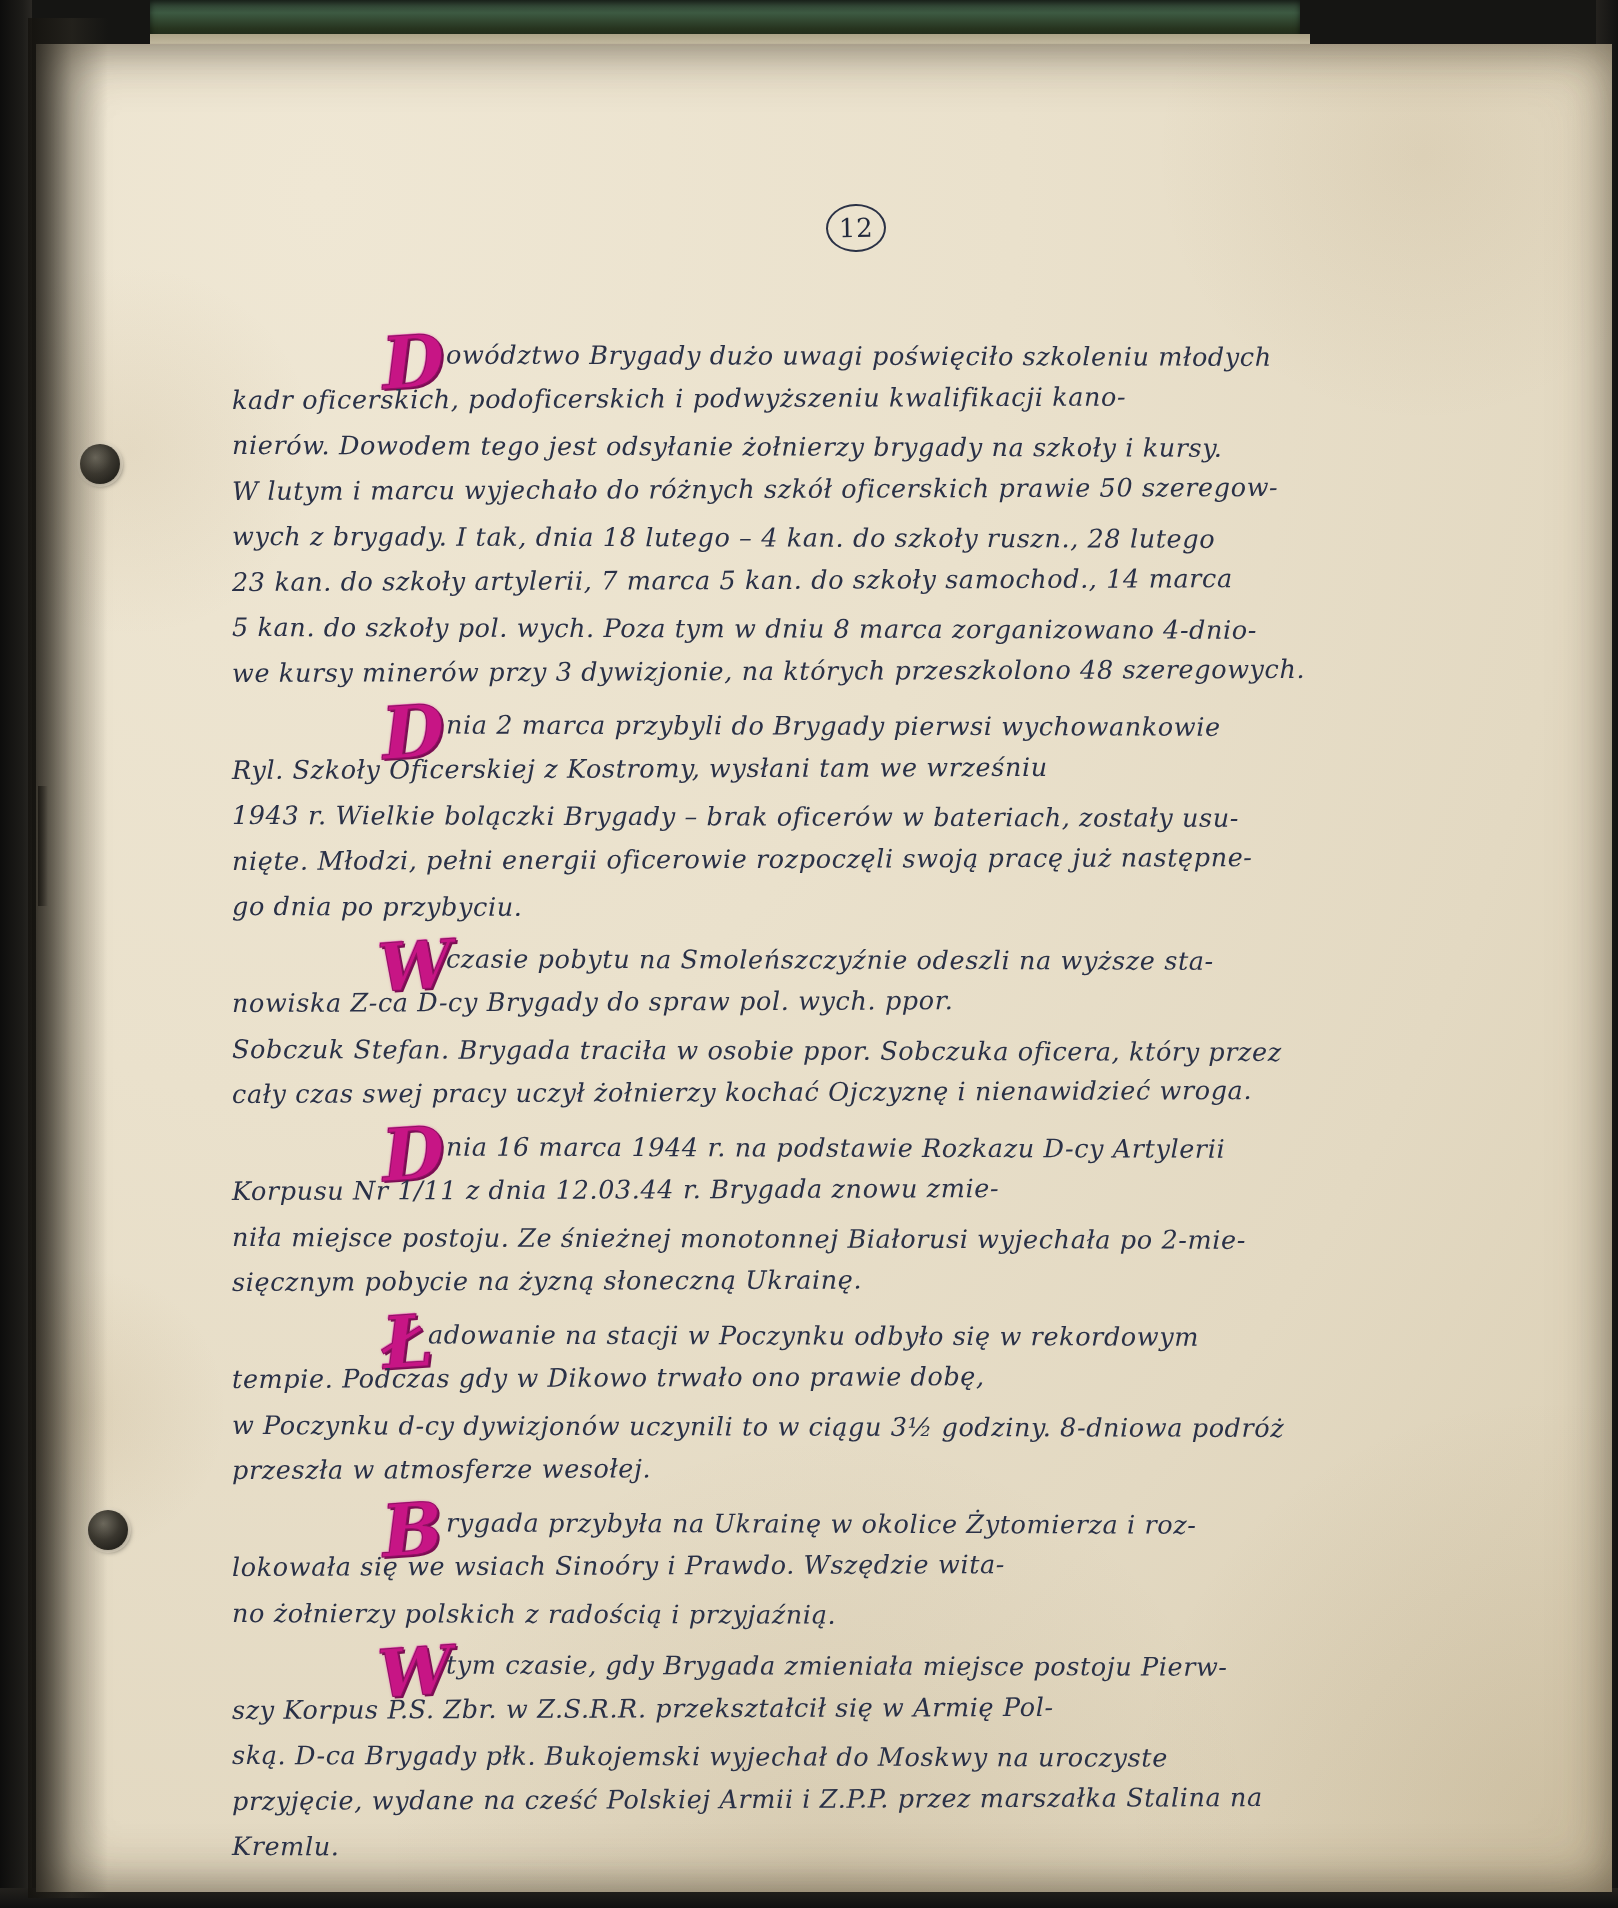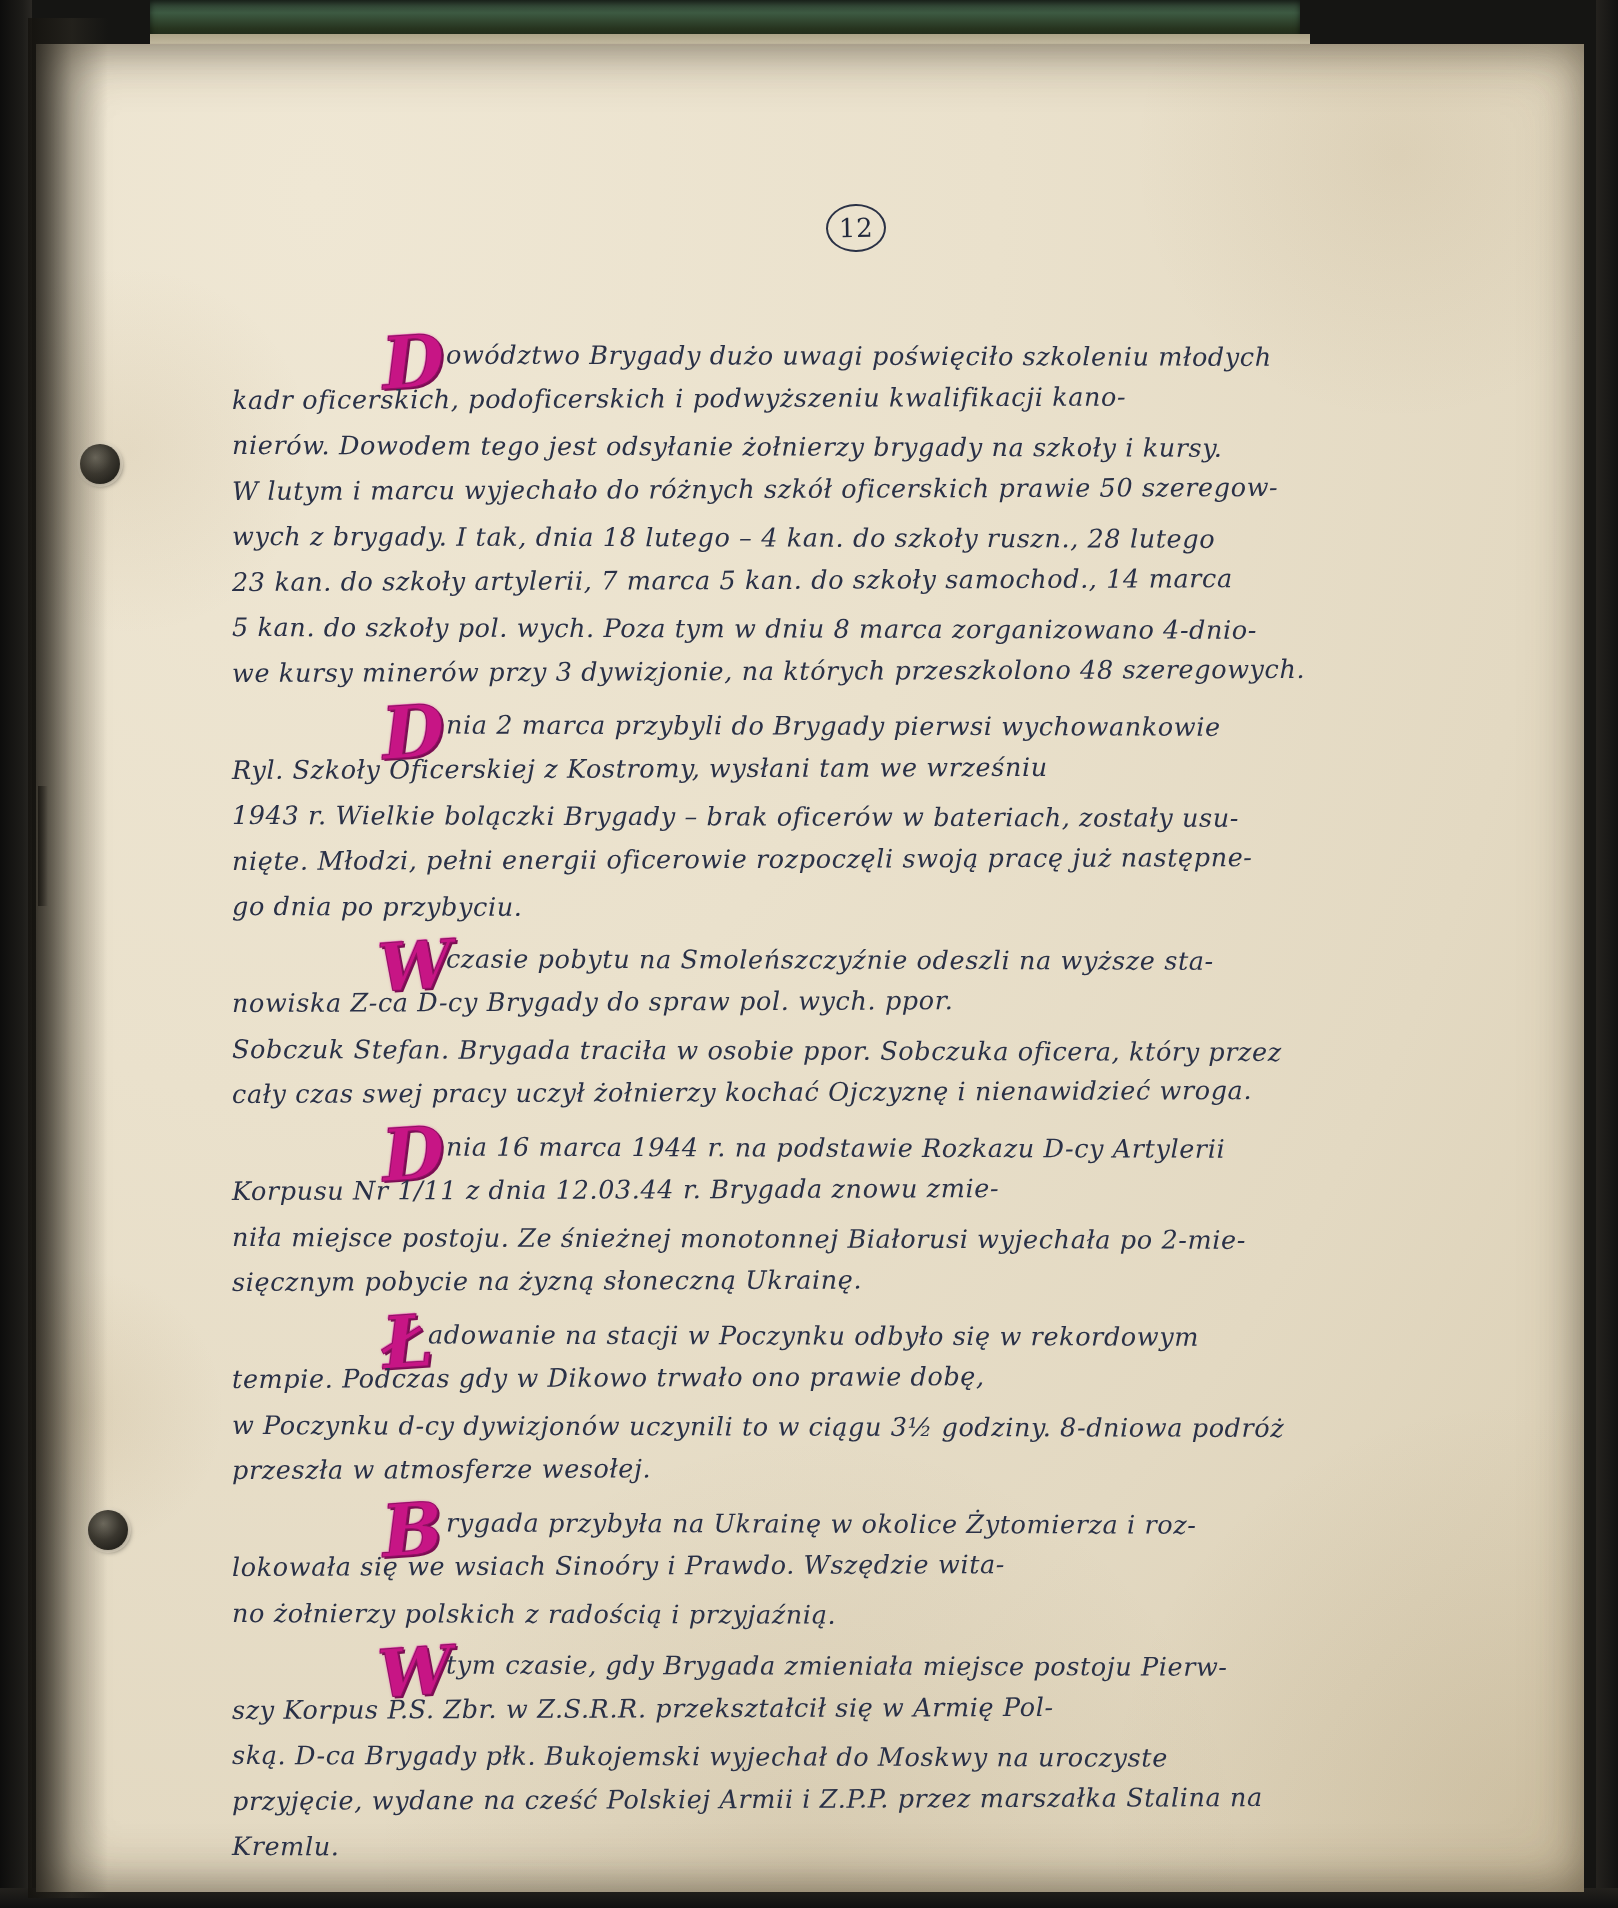--- a/index.html
+++ b/index.html
@@ -80,20 +80,21 @@
   
   #page {
     position: absolute;
     left: 36px;
     top: 44px;
     width: 1548px;
     height: 1848px;
     background:
       radial-gradient(ellipse at 18% 8%, #efe7d4 0%, #eae1cc 38%, #e3d9c2 70%, #d9cdb2 100%);
     box-shadow: 0 0 40px rgba(0,0,0,0.35) inset;
+    padding-left: 28px;
   }
   
   #page-stains {
     position: absolute;
     inset: 0;
     background:
       radial-gradient(circle at 6% 22%, rgba(150,120,70,0.10) 0%, rgba(150,120,70,0) 9%),
       radial-gradient(circle at 3% 74%, rgba(150,120,70,0.12) 0%, rgba(150,120,70,0) 7%),
       radial-gradient(circle at 88% 6%, rgba(140,110,60,0.10) 0%, rgba(140,110,60,0) 12%),
       radial-gradient(circle at 96% 96%, rgba(120,95,50,0.14) 0%, rgba(120,95,50,0) 18%),

